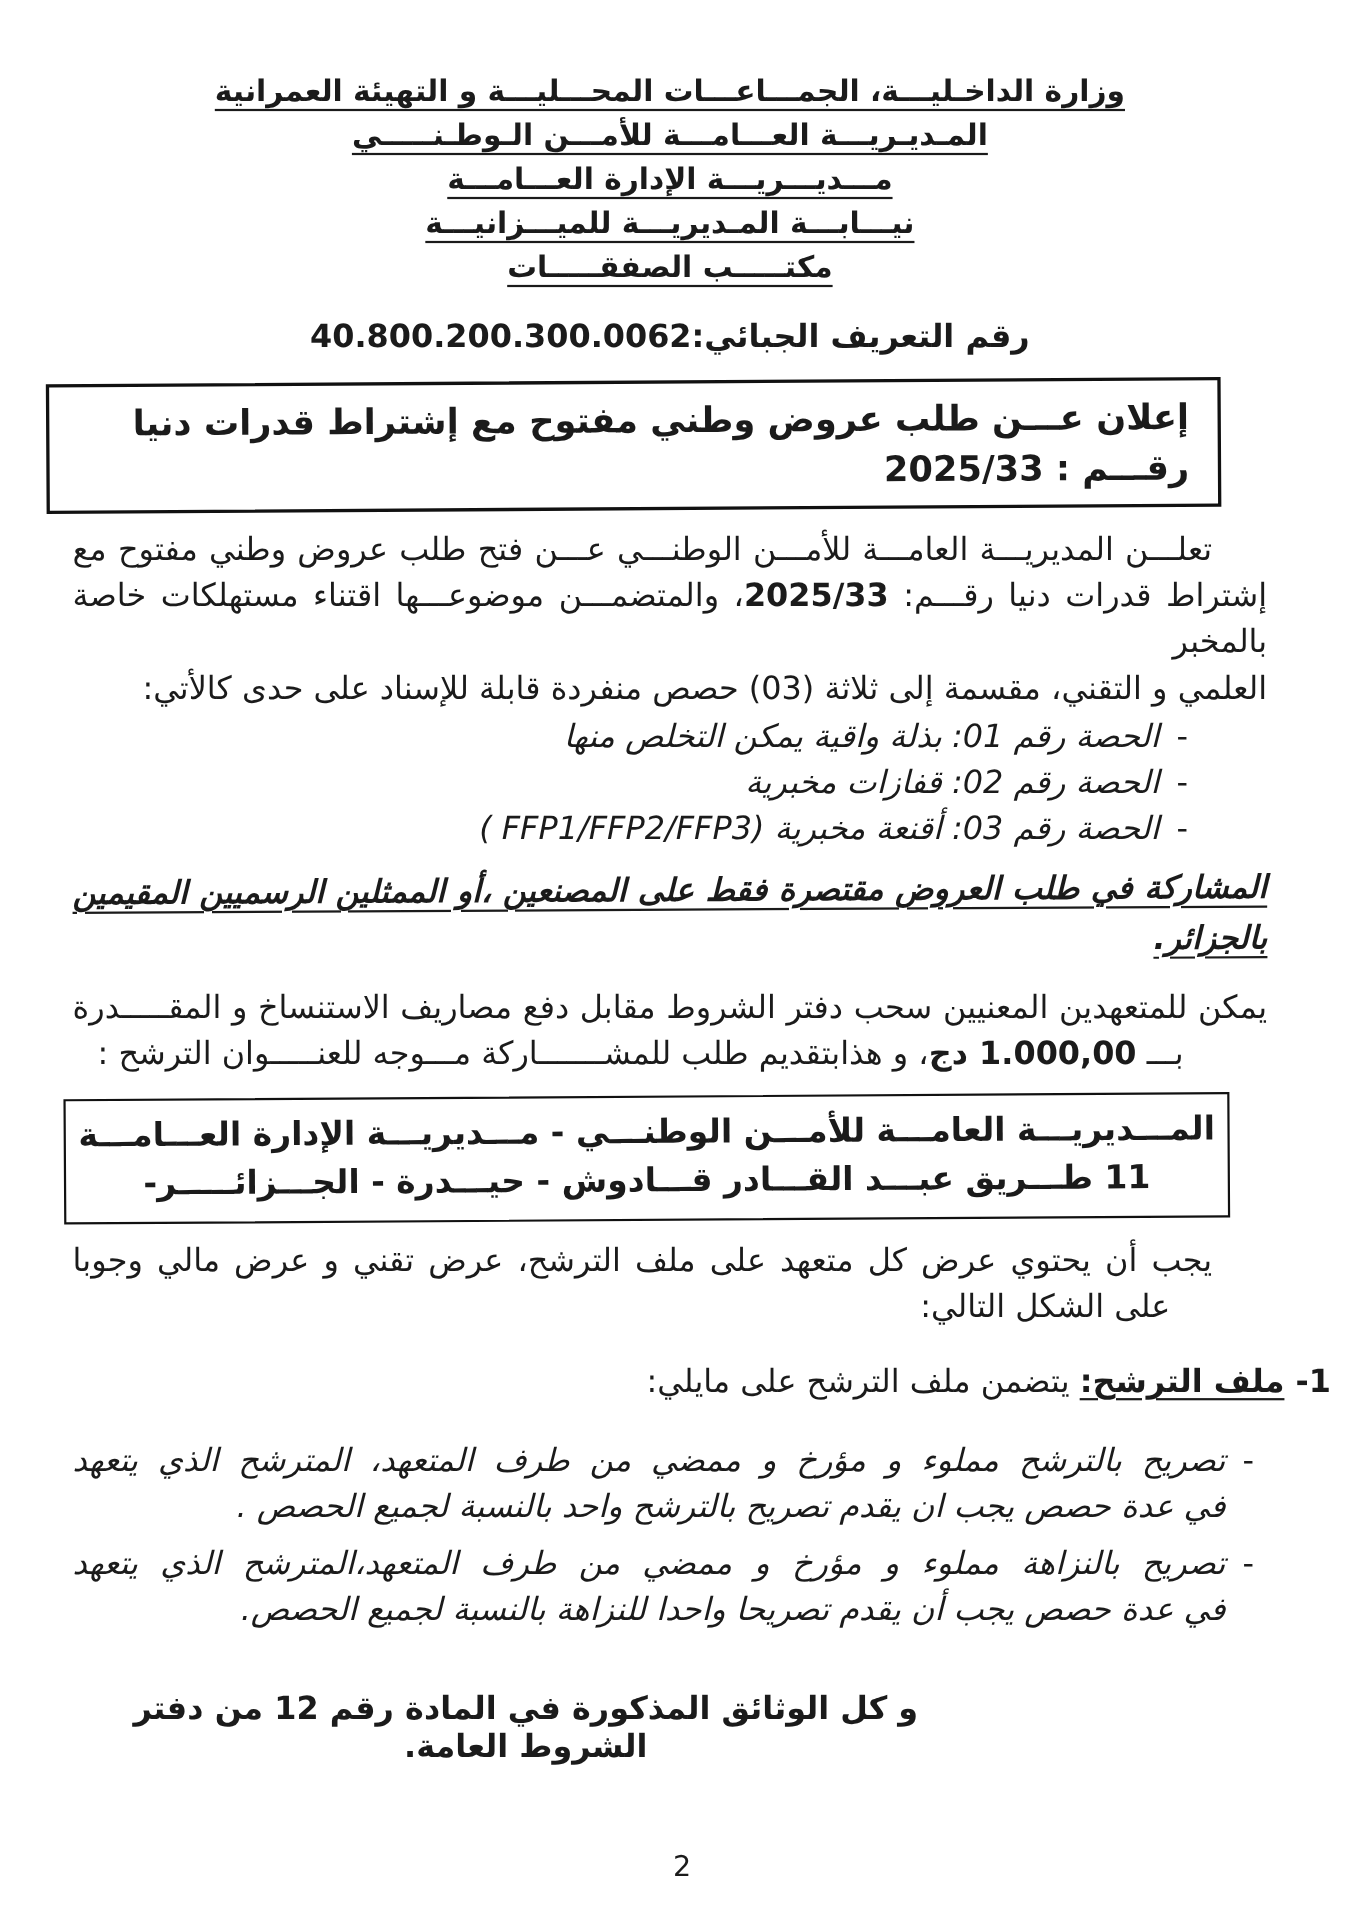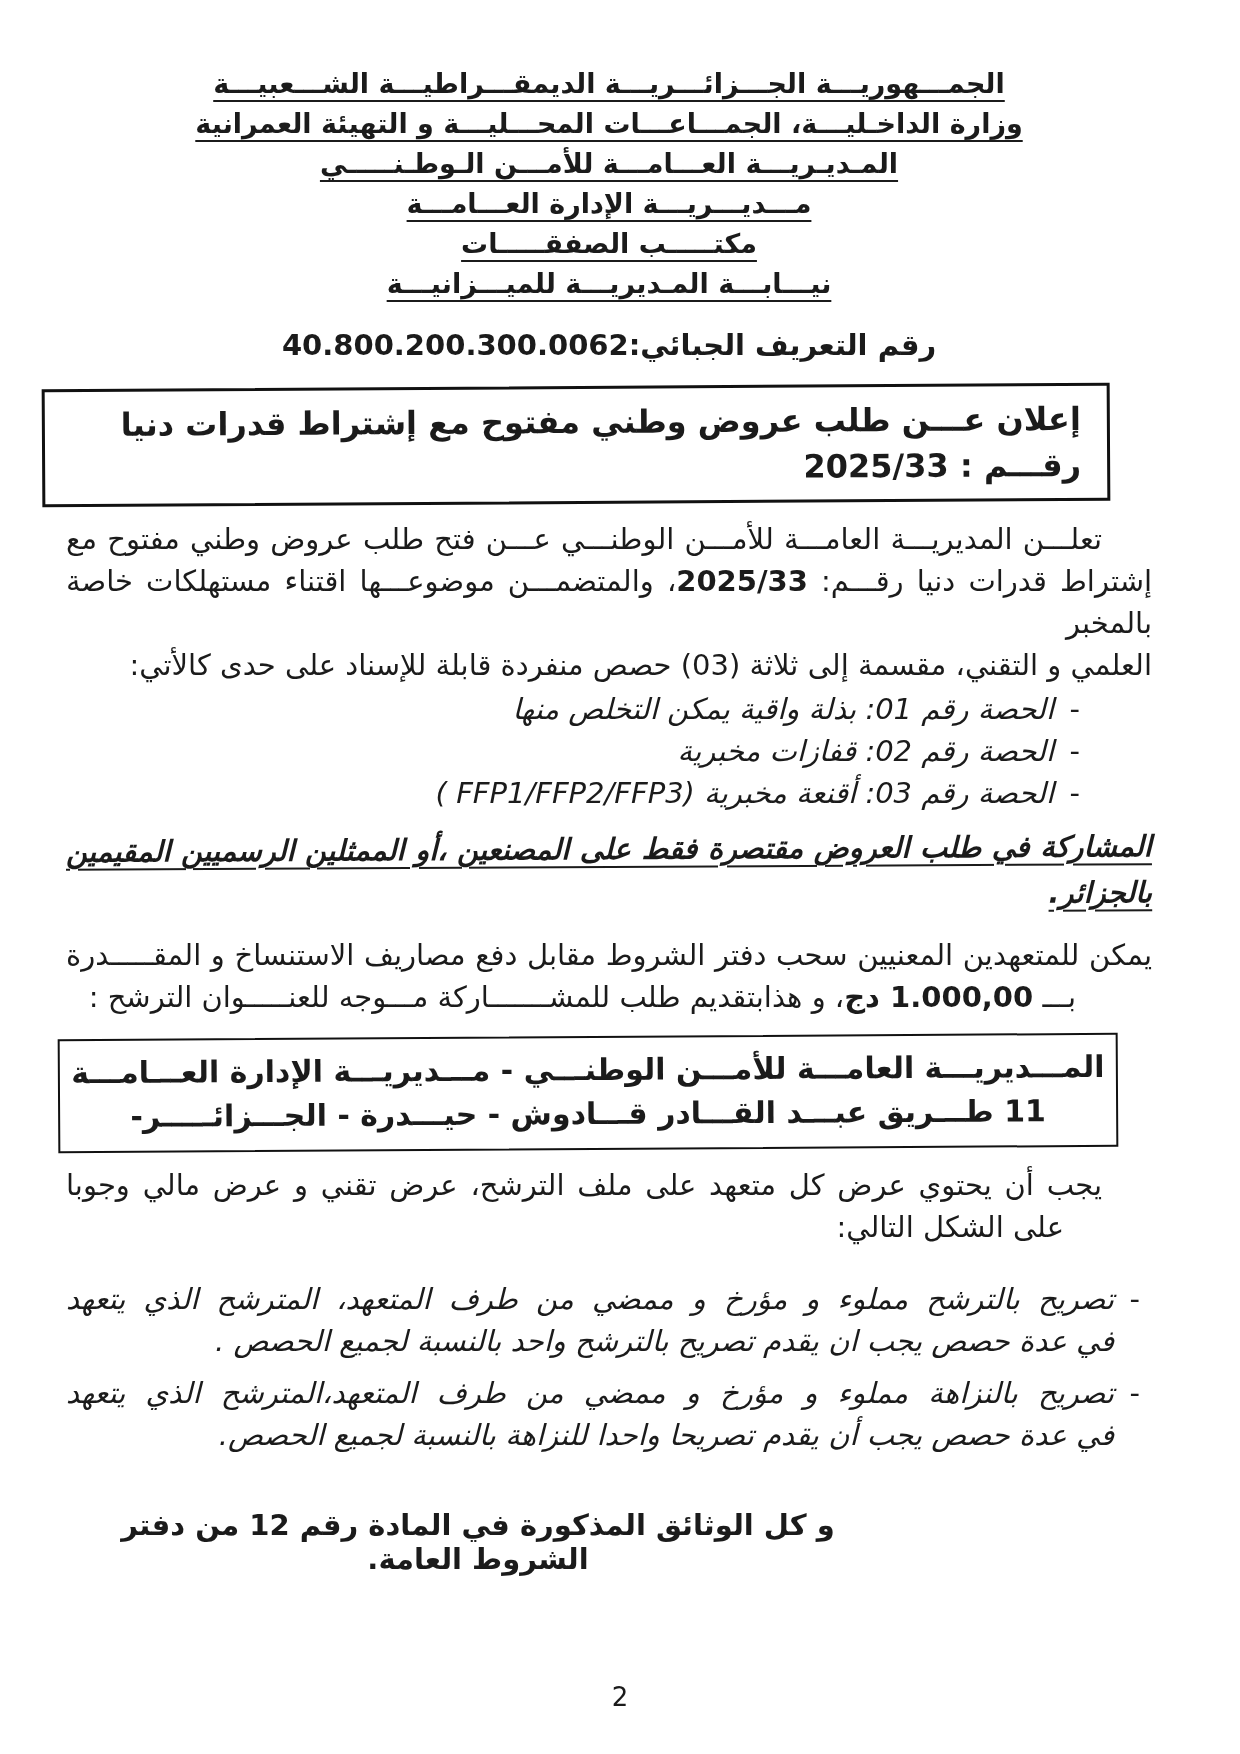--- a/index.html
+++ b/index.html
@@ -162,26 +162,25 @@
     font-family: "Liberation Sans", sans-serif;
   }
 </style>
 </head>
 <body>
 
 <div class="page">
   <div class="content">
 
     <div class="doc-header">
-      <div class="hline">الجمـــهوريـــة الجـــزائـــريـــة الديمقـــراطيـــة الشـــعبيـــة</div>
       <div class="hline">وزارة الداخـليـــة، الجمـــاعـــات المحـــليـــة و التهيئة العمرانية</div>
       <div class="hline">المـديـريـــة العـــامـــة للأمـــن الـوطـنـــــي</div>
       <div class="hline">مـــديـــريـــة الإدارة العـــامـــة</div>
+      <div class="hline">نيـــابـــة المـديريـــة للميـــزانيـــة</div>
       <div class="hline">مكتـــــب الصفقـــــات</div>
-      <div class="hline">نيـــابـــة المـديريـــة للميـــزانيـــة</div>
     </div>
 
     <div class="tax-line">
       <span>رقم التعريف الجبائي:</span><span dir="ltr">40.800.200.300.0062</span>
     </div>
 
     <div class="title-box">
       <div class="ttl">
         <span>إعلان عـــن طلب عروض وطني مفتوح مع إشتراط قدرات دنيا رقـــم : </span><span dir="ltr" class="b">2025/33</span>
       </div>
@@ -221,20 +220,21 @@
     <div class="address-box">
       <div class="aline"><span>المـــديريـــة العامـــة للأمـــن الوطنـــي - مـــديريـــة الإدارة العـــامـــة</span></div>
       <div class="aline"><span>11 طـــريق عبـــد القـــادر قـــادوش - حيـــدرة - الجـــزائـــــر-</span></div>
     </div>
 
     <div class="offer">
       <div class="line j ind1"><span>يجب أن يحتوي عرض كل متعهد على ملف الترشح، عرض تقني و عرض مالي وجوبا</span></div>
       <div class="line r l2"><span>على الشكل التالي:</span></div>
     </div>
 
+    <div class="heading"><span class="b">1- </span><span class="b u">ملف الترشح:</span><span> يتضمن ملف الترشح على مايلي:</span></div>
 
     <div class="bullets">
       <div class="dashrow bullet">
         <span class="dash">-</span>
         <div class="ltext">
           <div class="line j"><span>تصريح بالترشح مملوء و مؤرخ و ممضي من طرف المتعهد، المترشح الذي يتعهد</span></div>
           <div class="line r"><span>في عدة حصص يجب ان يقدم تصريح بالترشح واحد بالنسبة لجميع الحصص .</span></div>
         </div>
       </div>
       <div class="dashrow bullet">

